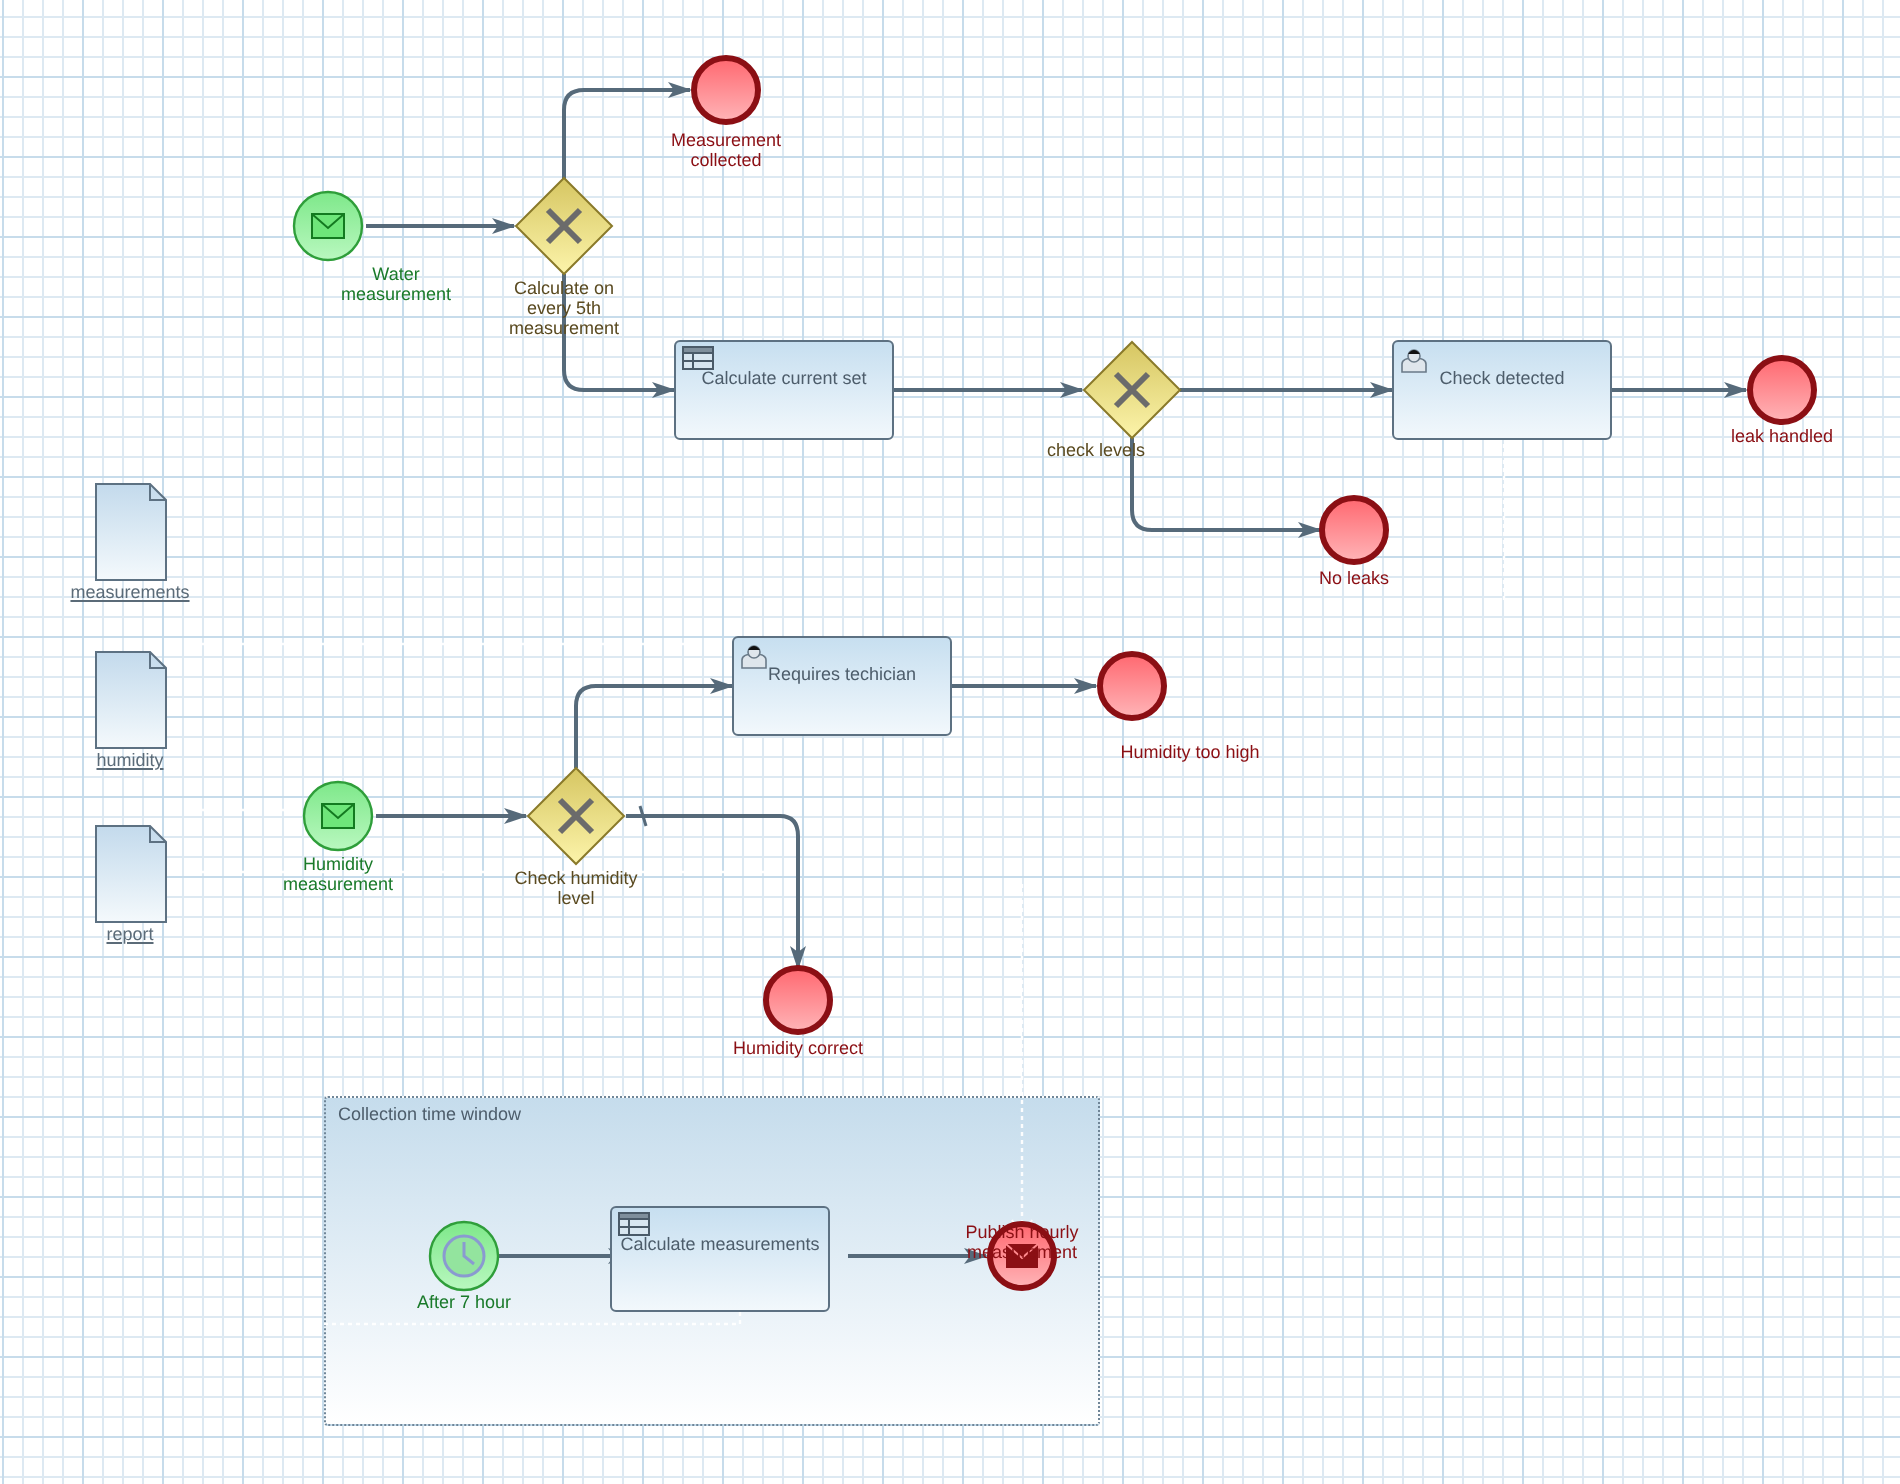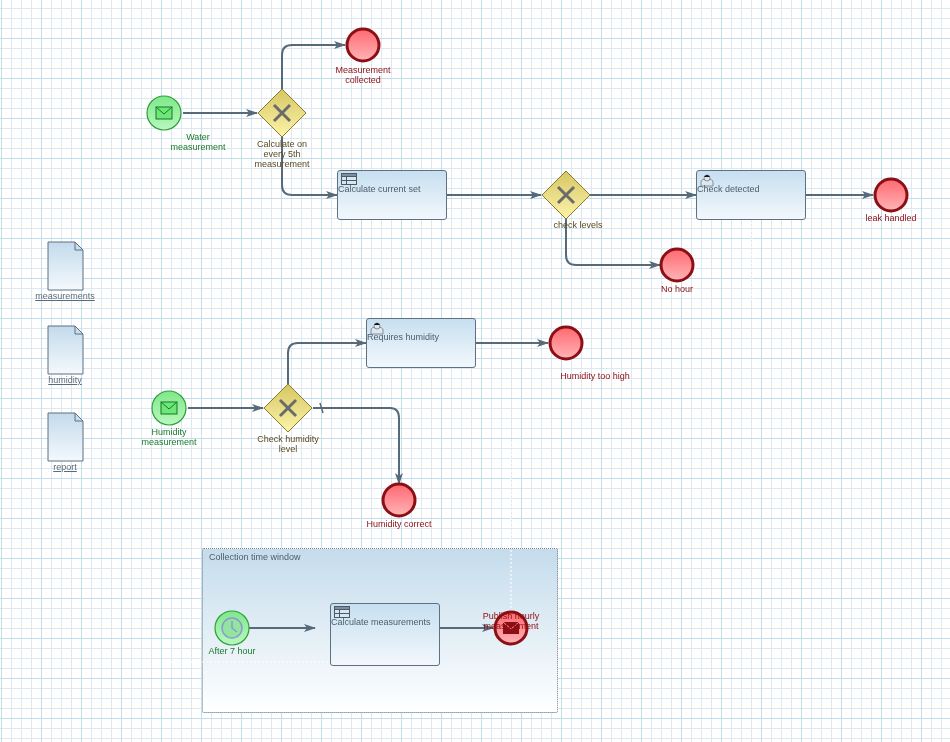--- a/index.html
+++ b/index.html
@@ -25,29 +25,28 @@
   .lbl.red { color: #8b0f14; }
   .lbl.gate { color: #5a4a20; }
   .lbl.data { color: #5b6b78; text-decoration: underline; }
   .task {
     position: absolute; box-sizing: border-box;
     border: 1px solid #5d7182; border-radius: 3px;
     background: linear-gradient(to bottom, #c7dff0 0%, #f2f8fc 100%);
     color: #4d5d6b; font-size: 9px;
   }
   .task .tname {
-    position: absolute; left: 0; right: 0; top: 13px; text-align: left;
+    position: absolute; left: 0; right: 0; top: 13px; text-align: center;
     font-family: "Liberation Sans", sans-serif;
   }
   .task .ticon { position: absolute; left: 3px; top: 2px; }
   .subproc {
-    position: absolute; left: 162px; top: 548px; width: 356px; height: 165px;
+    position: absolute; left: 162px; top: 548px; width: 388px; height: 165px;
     box-sizing: border-box; border: 1px dotted #6f8597; border-radius: 2px;
     background: linear-gradient(to bottom, #c5dcec 0%, #ffffff 100%);
-    margin-left: 40px;
   }
   .subproc .sp-title {
     position: absolute; left: 6px; top: 3px; font-size: 9px; color: #4d5d6b;
   }
 </style>
 </head>
 <body>
 
 <svg id="canvas" width="950" height="742" viewBox="0 0 950 742" xmlns="http://www.w3.org/2000/svg">
   <defs>
@@ -222,49 +221,49 @@
   </svg>
   <span class="tname">Check detected</span>
 </div>
 
 <div class="task" style="left:366px;top:318px;width:110px;height:50px;">
   <svg class="ticon" width="14" height="14" viewBox="0 0 14 14">
     <path d="M1,13 L1,9 Q1,6 7,6 Q13,6 13,9 L13,13 Z" fill="#dfe6ec" stroke="#6a7a88" stroke-width="0.8"></path>
     <circle cx="7" cy="5" r="3" fill="#dfe6ec" stroke="#6a7a88" stroke-width="0.8"></circle>
     <path d="M4,4 Q7,0 10,4 Z" fill="#111"></path>
   </svg>
-  <span class="tname">Requires humidity</span>
-</div>
-
-<div class="task" style="left:330px;top:603px;width:110px;height:63px;">
+  <span class="tname">Requires techician</span>
+</div>
+
+<div class="task" style="left:305px;top:603px;width:110px;height:53px;">
   <svg class="ticon" width="16" height="12" viewBox="0 0 16 12">
     <rect x="0.5" y="0.5" width="15" height="11" fill="#d8e6f0" stroke="#4a5a68"></rect>
     <rect x="0.5" y="0.5" width="15" height="3" fill="#7f8f9c" stroke="#4a5a68"></rect>
     <path d="M0.5,7.5 L15.5,7.5 M5.5,3.5 L5.5,11.5" stroke="#4a5a68"></path>
   </svg>
   <span class="tname">Calculate measurements</span>
 </div>
 
 <span class="lbl green" style="left:164px;top:132px;margin-left:34px;">Water
 measurement</span>
 <span class="lbl green" style="left:169px;top:427px;">Humidity
 measurement</span>
 <span class="lbl green" style="left:232px;top:646px;">After 7 hour</span>
 
 <span class="lbl red" style="left:363px;top:65px;">Measurement
 collected</span>
 <span class="lbl red" style="left:891px;top:213px;">leak handled</span>
-<span class="lbl red" style="left:677px;top:284px;">No hour</span>
+<span class="lbl red" style="left:677px;top:284px;">No leaks</span>
 <span class="lbl red" style="left:566px;top:371px;margin-left:29px;">Humidity too high</span>
 <span class="lbl red" style="left:399px;top:519px;">Humidity correct</span>
 <span class="lbl red" style="left:511px;top:611px;">Publish hourly
 measurement</span>
 
 <span class="lbl gate" style="left:282px;top:139px;">Calculate on
 every 5th
 measurement</span>
-<span class="lbl gate" style="left:578px;top:220px;">check levels</span>
+<span class="lbl gate" style="left:548px;top:220px;">check levels</span>
 <span class="lbl gate" style="left:288px;top:434px;">Check humidity
 level</span>
 
 <span class="lbl data" style="left:65px;top:291px;">measurements</span>
 <span class="lbl data" style="left:65px;top:375px;">humidity</span>
 <span class="lbl data" style="left:65px;top:462px;">report</span>
 
 </body></html>

